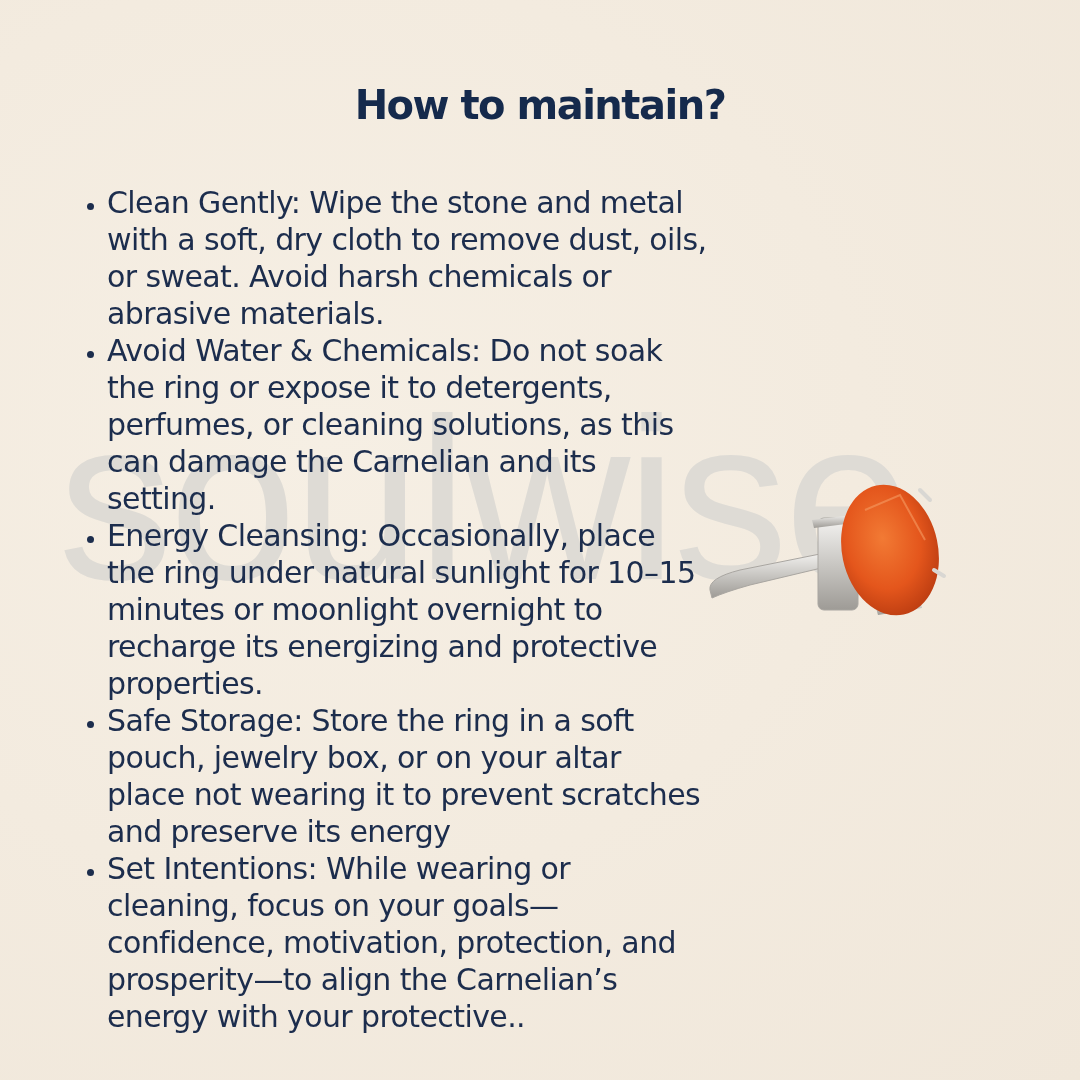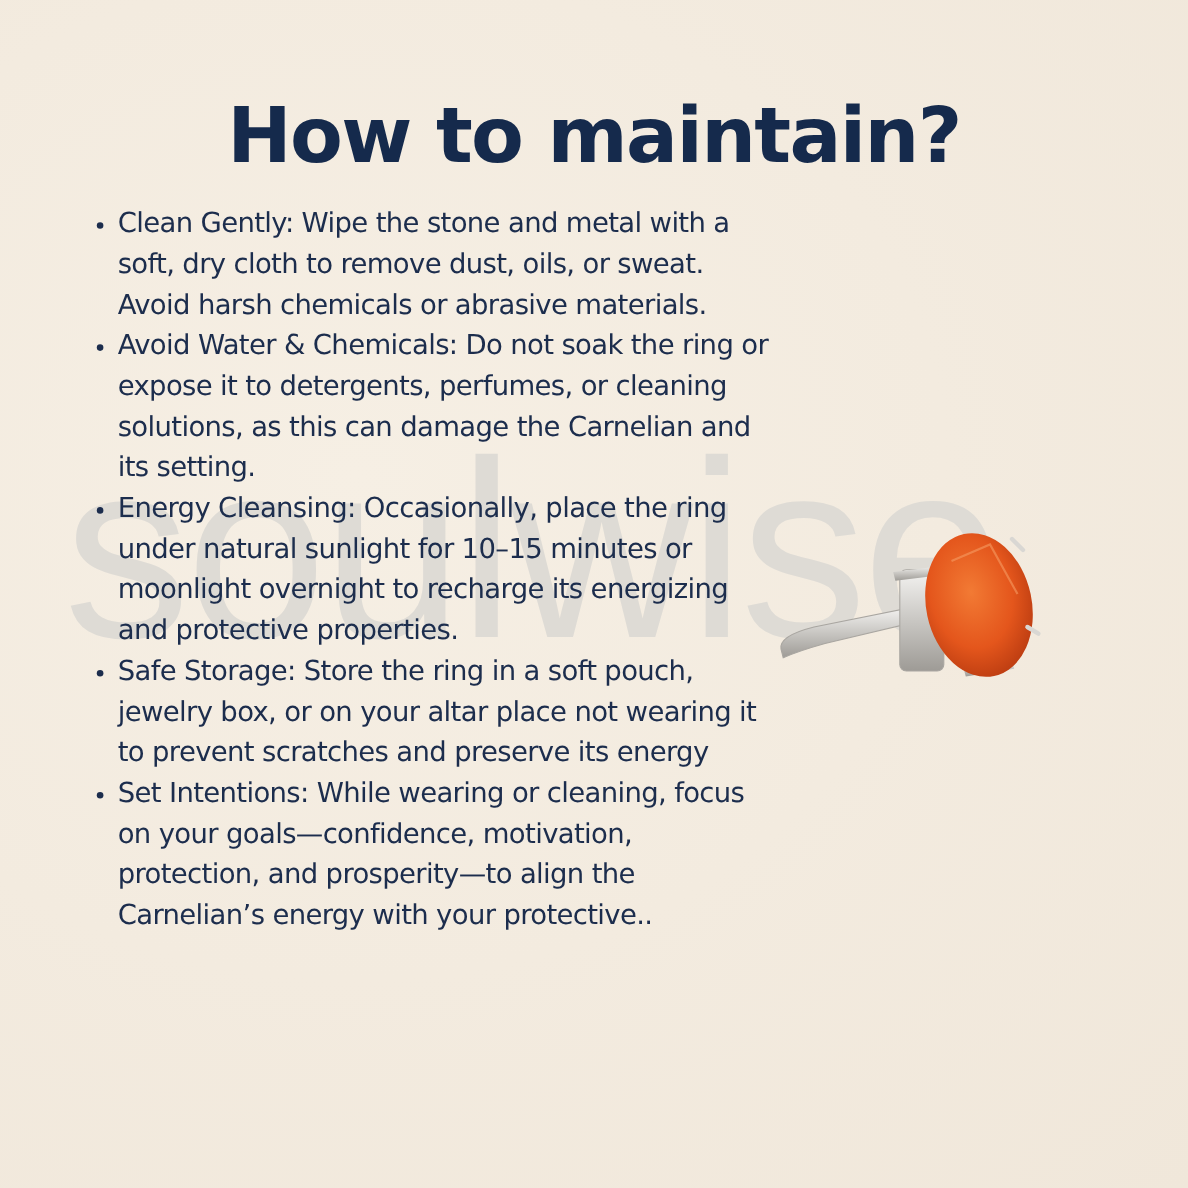--- a/index.html
+++ b/index.html
@@ -10,26 +10,26 @@
   }
   .watermark {
     position:absolute; left:58px; top:385px;
     font-family:Liberation Sans, sans-serif;
     font-size:230px; font-weight:400; letter-spacing:-4px;
     color:#dedbd5; line-height:1; user-select:none;
   }
   .title {
     position:absolute; left:0; right:0; top:82px; text-align:center;
     font-family:"DejaVu Sans", sans-serif; font-weight:700;
-    font-size:70px; color:#152a4c; letter-spacing:-1.5px; margin:0;
+    font-size:40px; color:#152a4c; letter-spacing:-1.5px; margin:0;
   }
   ul.tips {
     position:absolute; left:78px; top:184px; width:600px;
     margin:0; padding:0 0 0 29px;
-    font-family:"DejaVu Sans", sans-serif; font-size:25px; line-height:37px;
+    font-family:"DejaVu Sans", sans-serif; font-size:30px; line-height:37px;
     color:#1c2d4d; letter-spacing:-0.6px;
   }
   ul.tips li { margin:0; padding:0; }
   ul.tips li::marker { font-size:22px; }
   .ring { position:absolute; left:700px; top:470px; width:250px; height:160px; }
 </style>
 </head>
 <body>
 
 <div class="watermark">soulwise</div>

